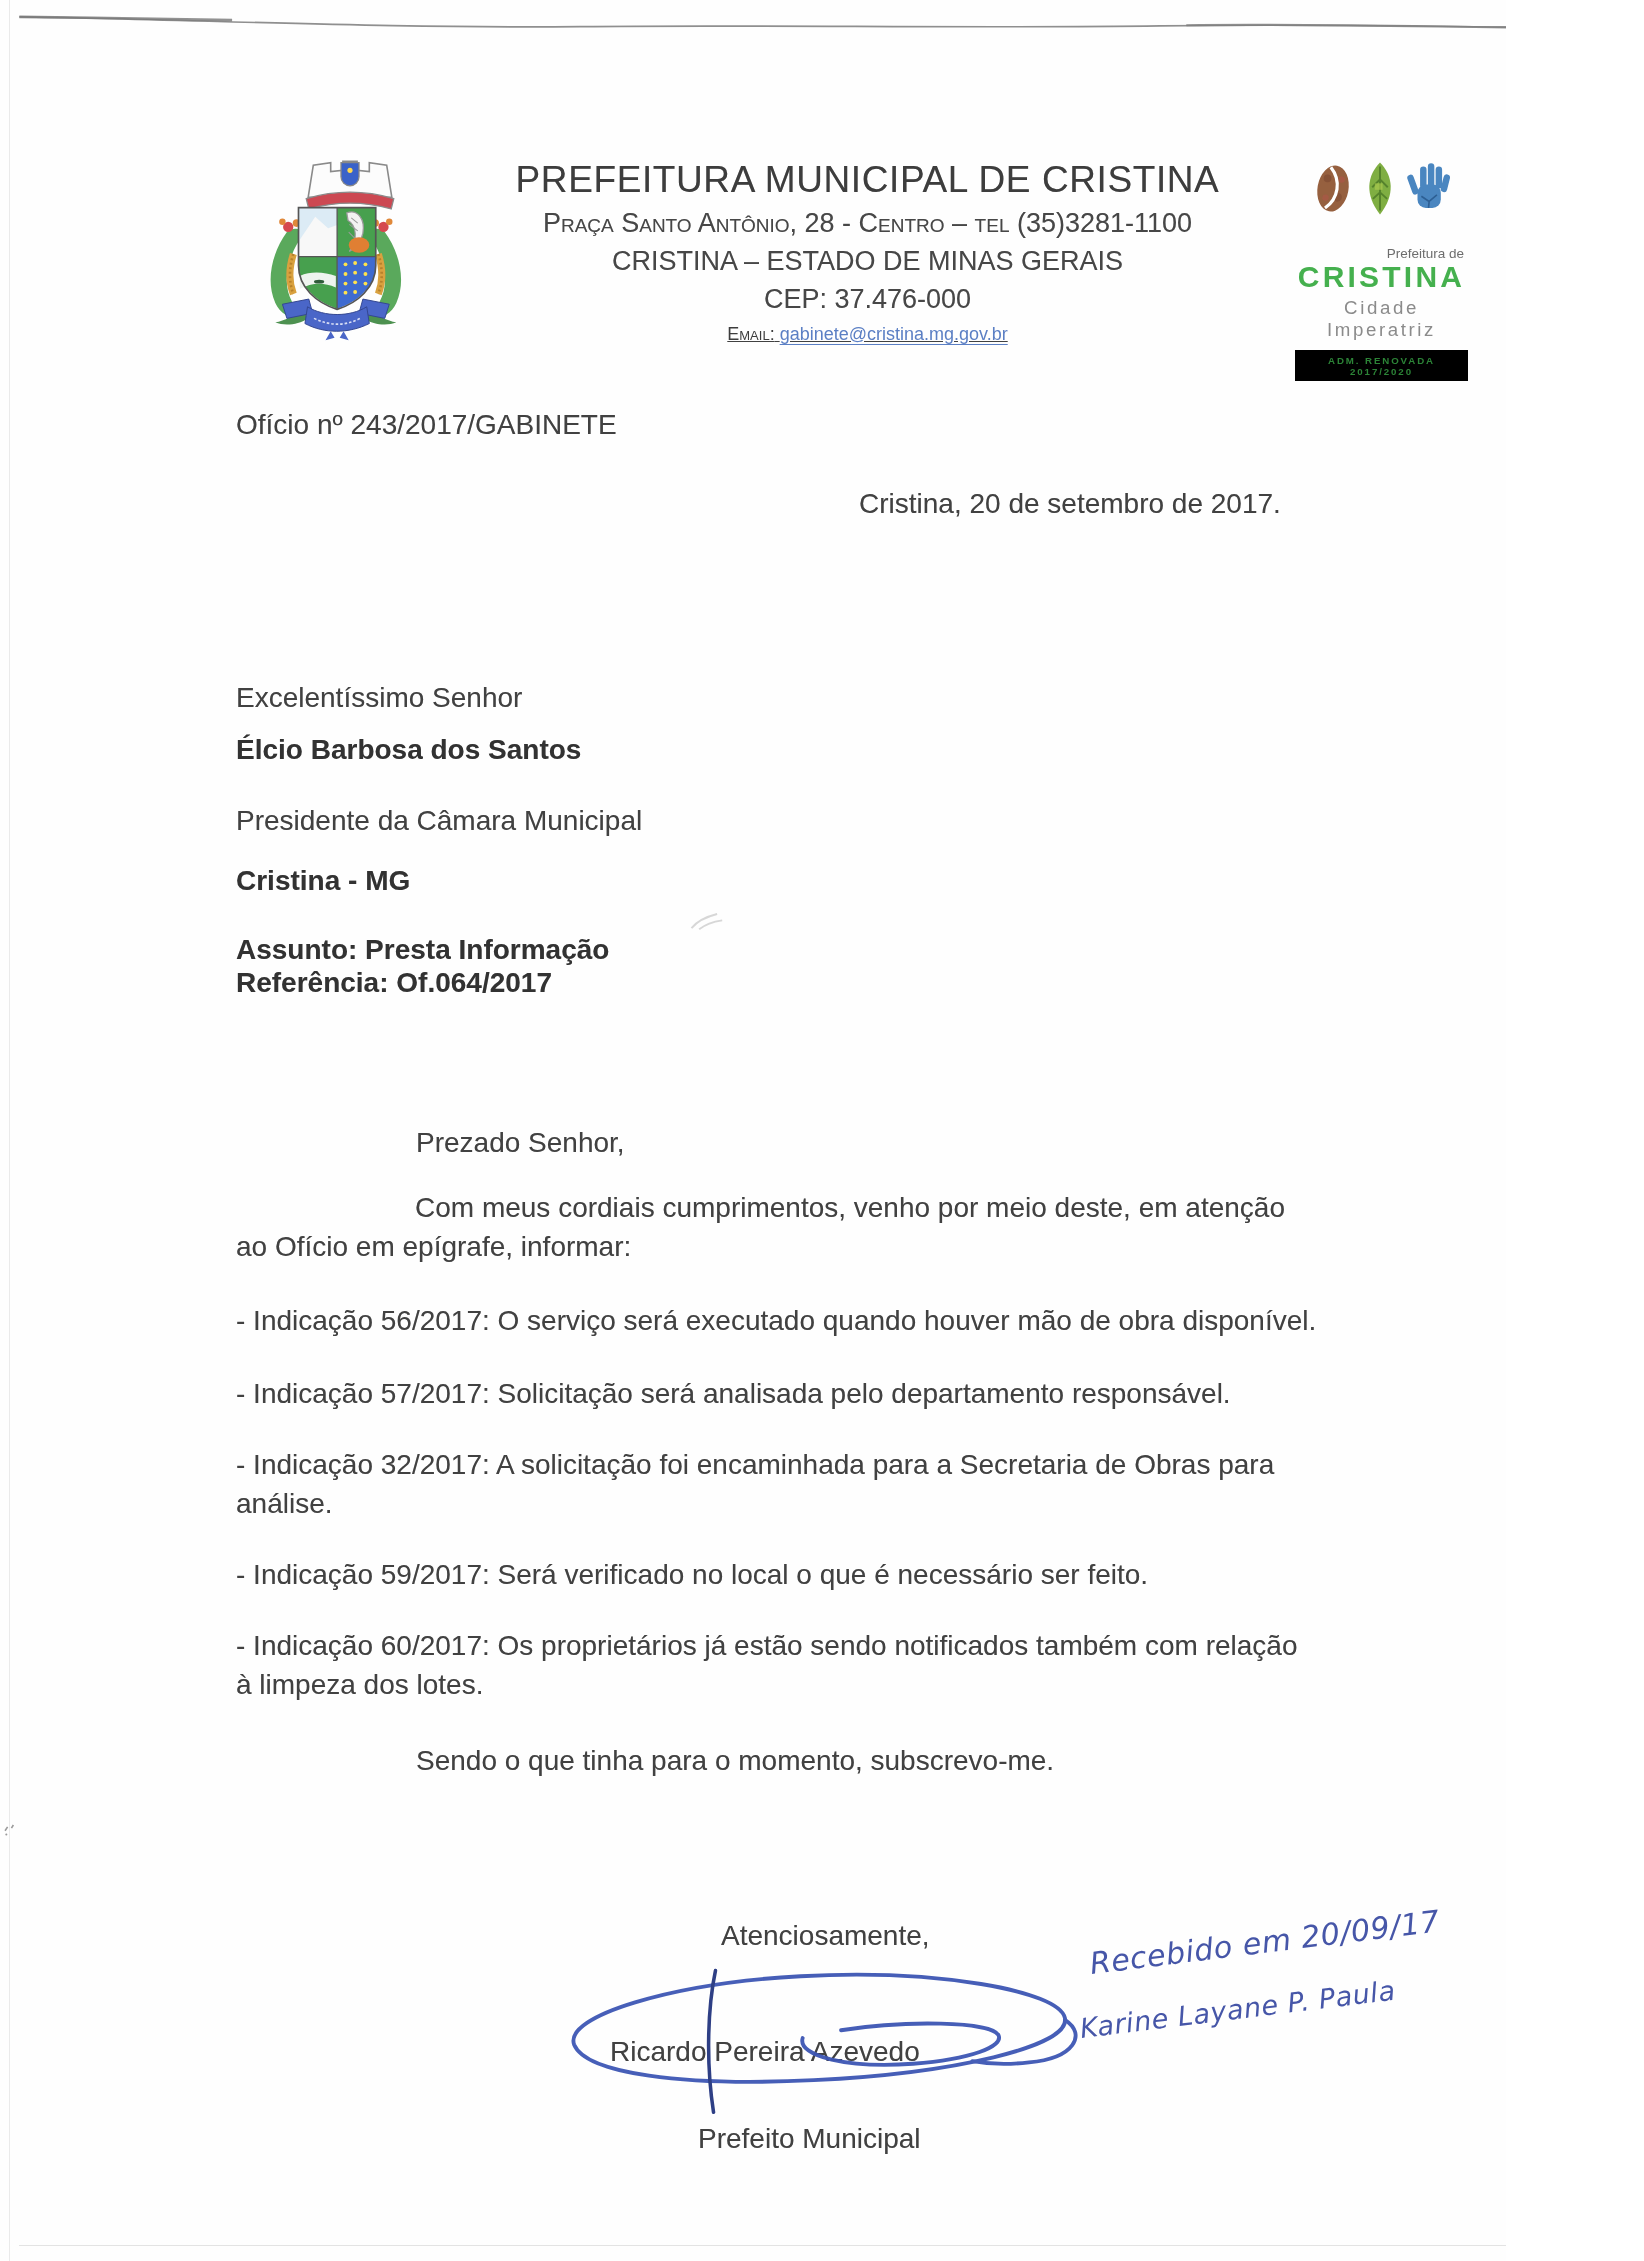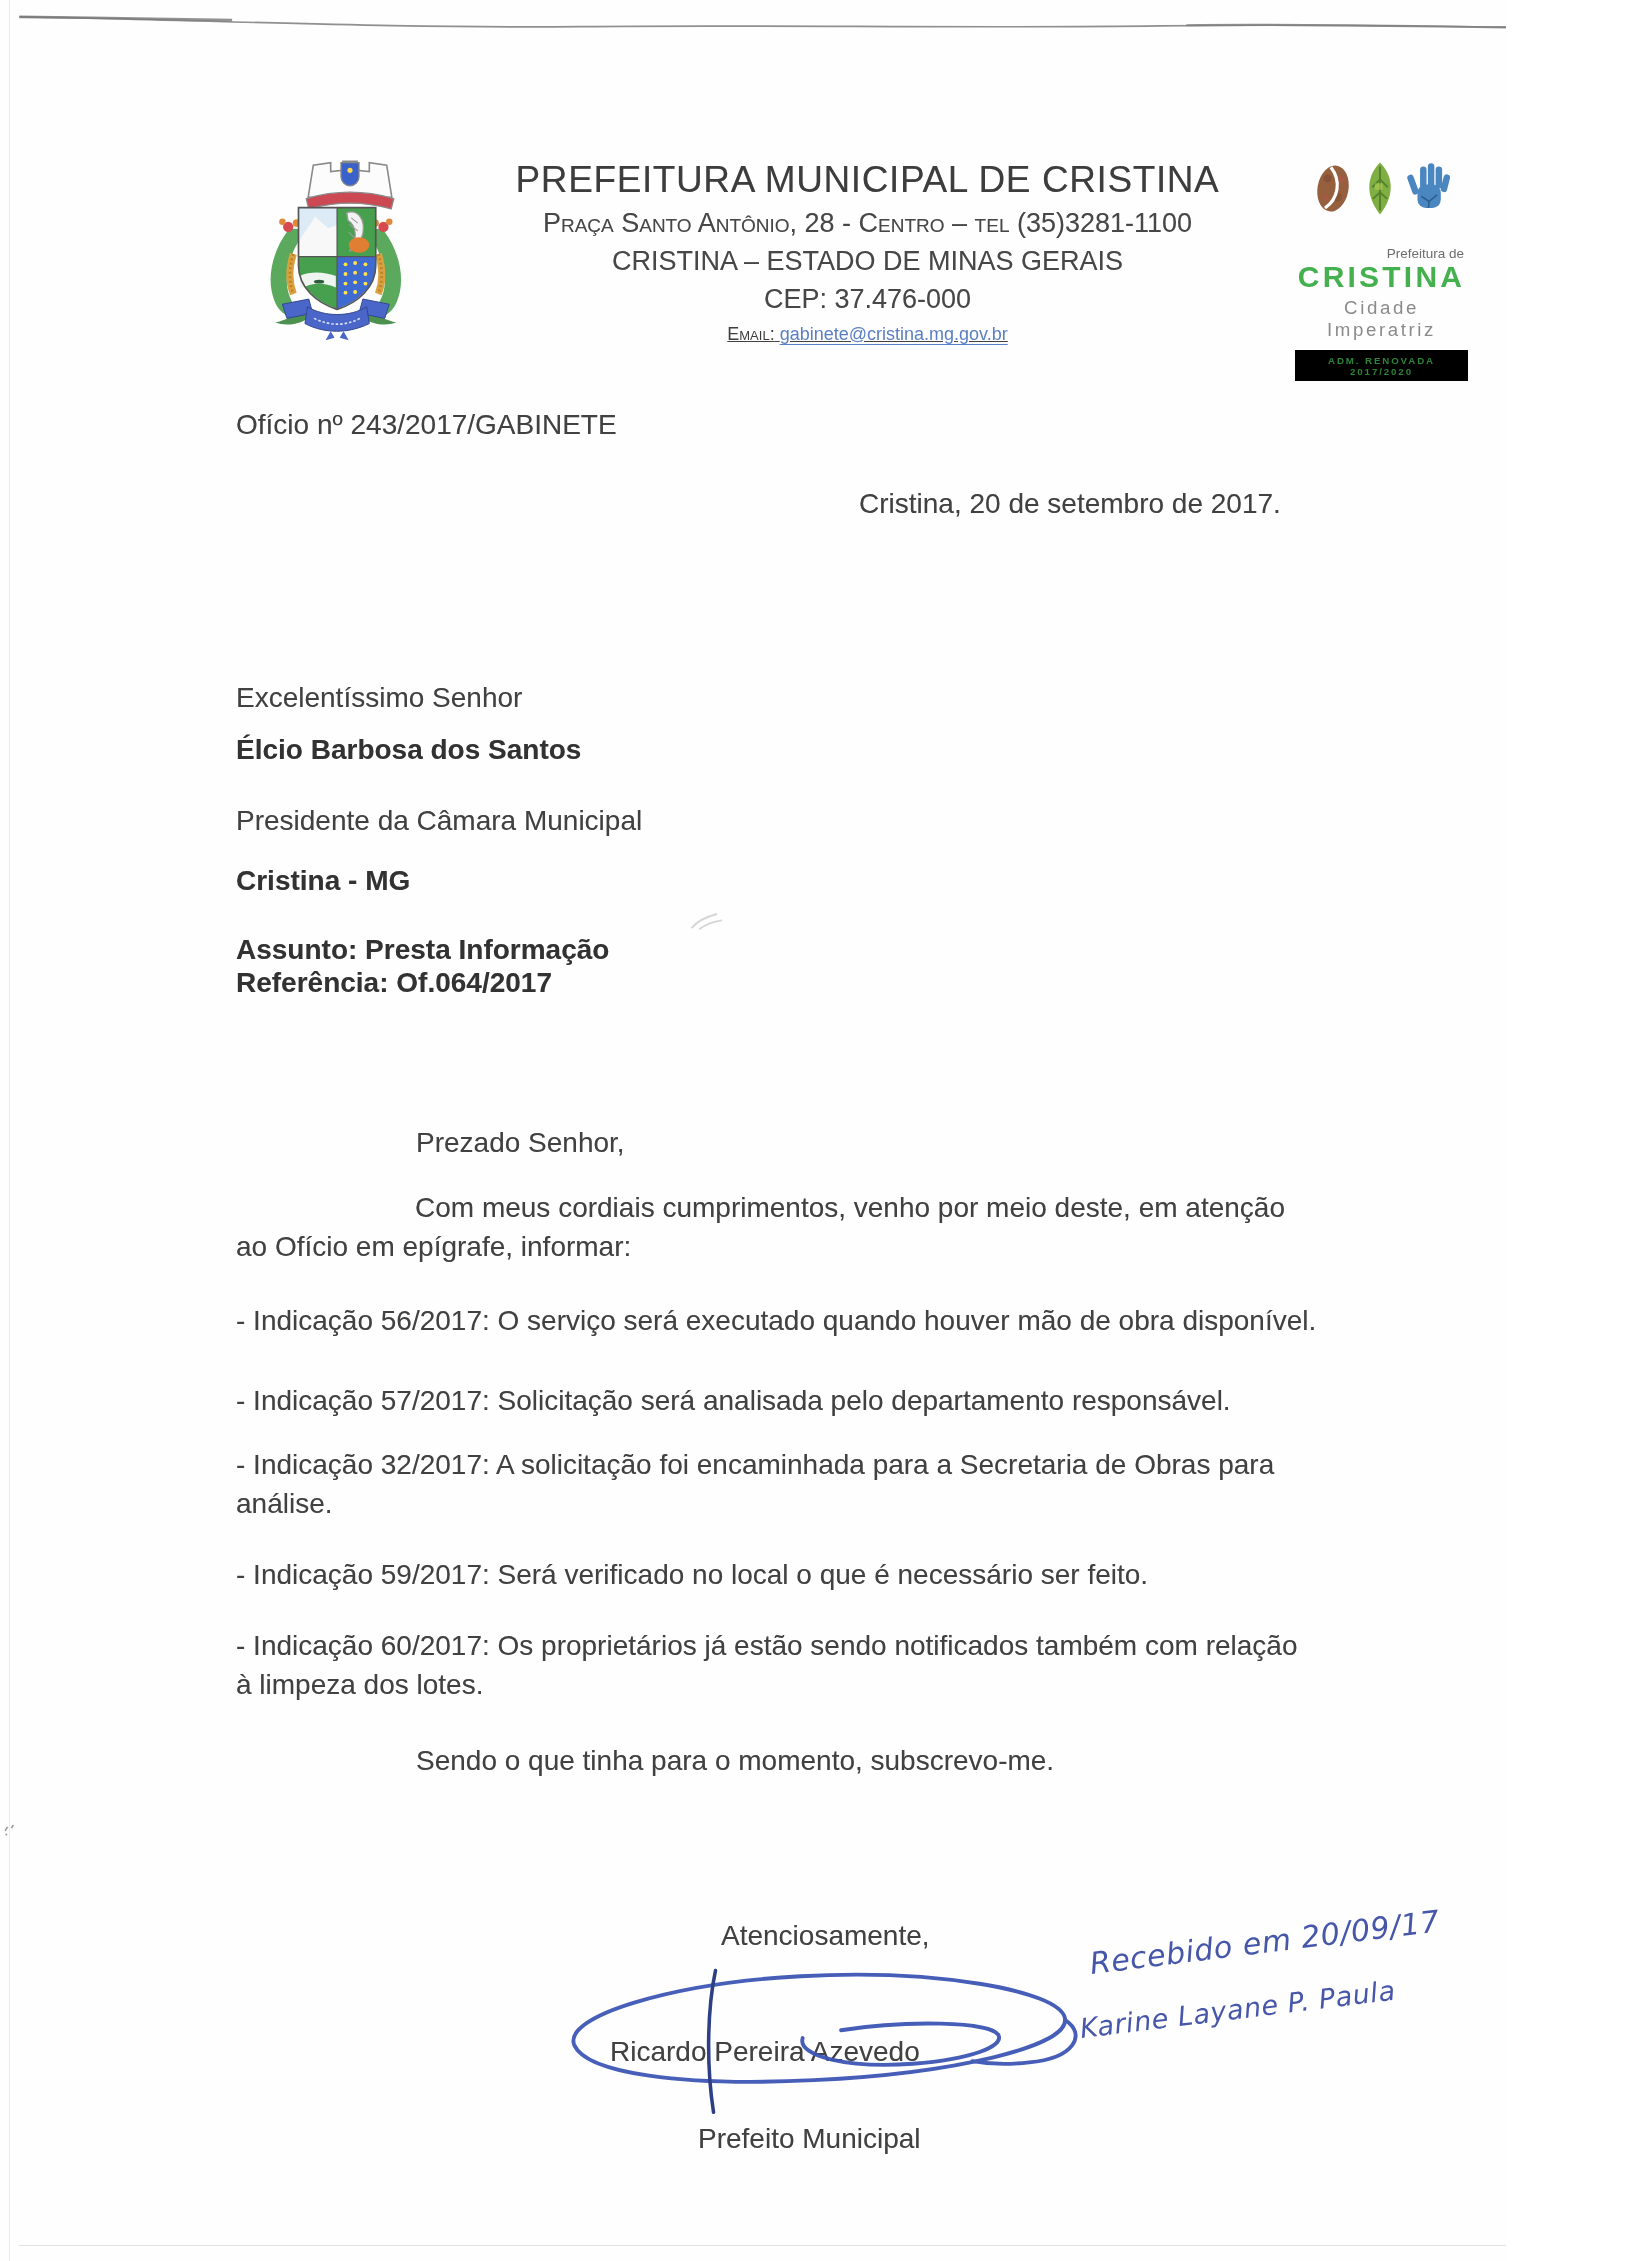--- a/index.html
+++ b/index.html
@@ -166,21 +166,21 @@
   <div class="t body-t b" style="left:236px;top:861px;">Cristina - MG</div>
 
   <div class="t body-t b" style="left:236px;top:930px;">Assunto: Presta Informação</div>
   <div class="t body-t b" style="left:236px;top:963px;">Referência: Of.064/2017</div>
 
   <div class="t body-t" style="left:416px;top:1123px;">Prezado Senhor,</div>
   <div class="t body-t" style="left:236px;top:1188px;width:1244px;text-indent:179px;">Com meus cordiais cumprimentos, venho por meio deste, em atenção
 ao Ofício em epígrafe, informar:</div>
 
   <div class="t body-t" style="left:236px;top:1301px;width:1264px;">- Indicação 56/2017: O serviço será executado quando houver mão de obra disponível.</div>
-  <div class="t body-t" style="left:236px;top:1374px;width:1264px;margin-top:7px;">- Indicação 57/2017: Solicitação será analisada pelo departamento responsável.</div>
+  <div class="t body-t" style="left:236px;top:1374px;width:1264px;">- Indicação 57/2017: Solicitação será analisada pelo departamento responsável.</div>
   <div class="t body-t" style="left:236px;top:1445px;width:1264px;">- Indicação 32/2017:  A solicitação foi encaminhada para a Secretaria de Obras para
 análise.</div>
   <div class="t body-t" style="left:236px;top:1555px;width:1264px;">- Indicação 59/2017: Será verificado no local o que é necessário ser feito.</div>
   <div class="t body-t" style="left:236px;top:1626px;width:1264px;">- Indicação 60/2017: Os proprietários já estão sendo notificados também com relação
 à limpeza dos lotes.</div>
 
   <div class="t body-t" style="left:416px;top:1741px;">Sendo o que tinha para o momento, subscrevo-me.</div>
   <div class="t body-t" style="left:721px;top:1916px;">Atenciosamente,</div>
 
   <div class="t body-t" style="left:610px;top:2032px;">Ricardo Pereira Azevedo</div>

